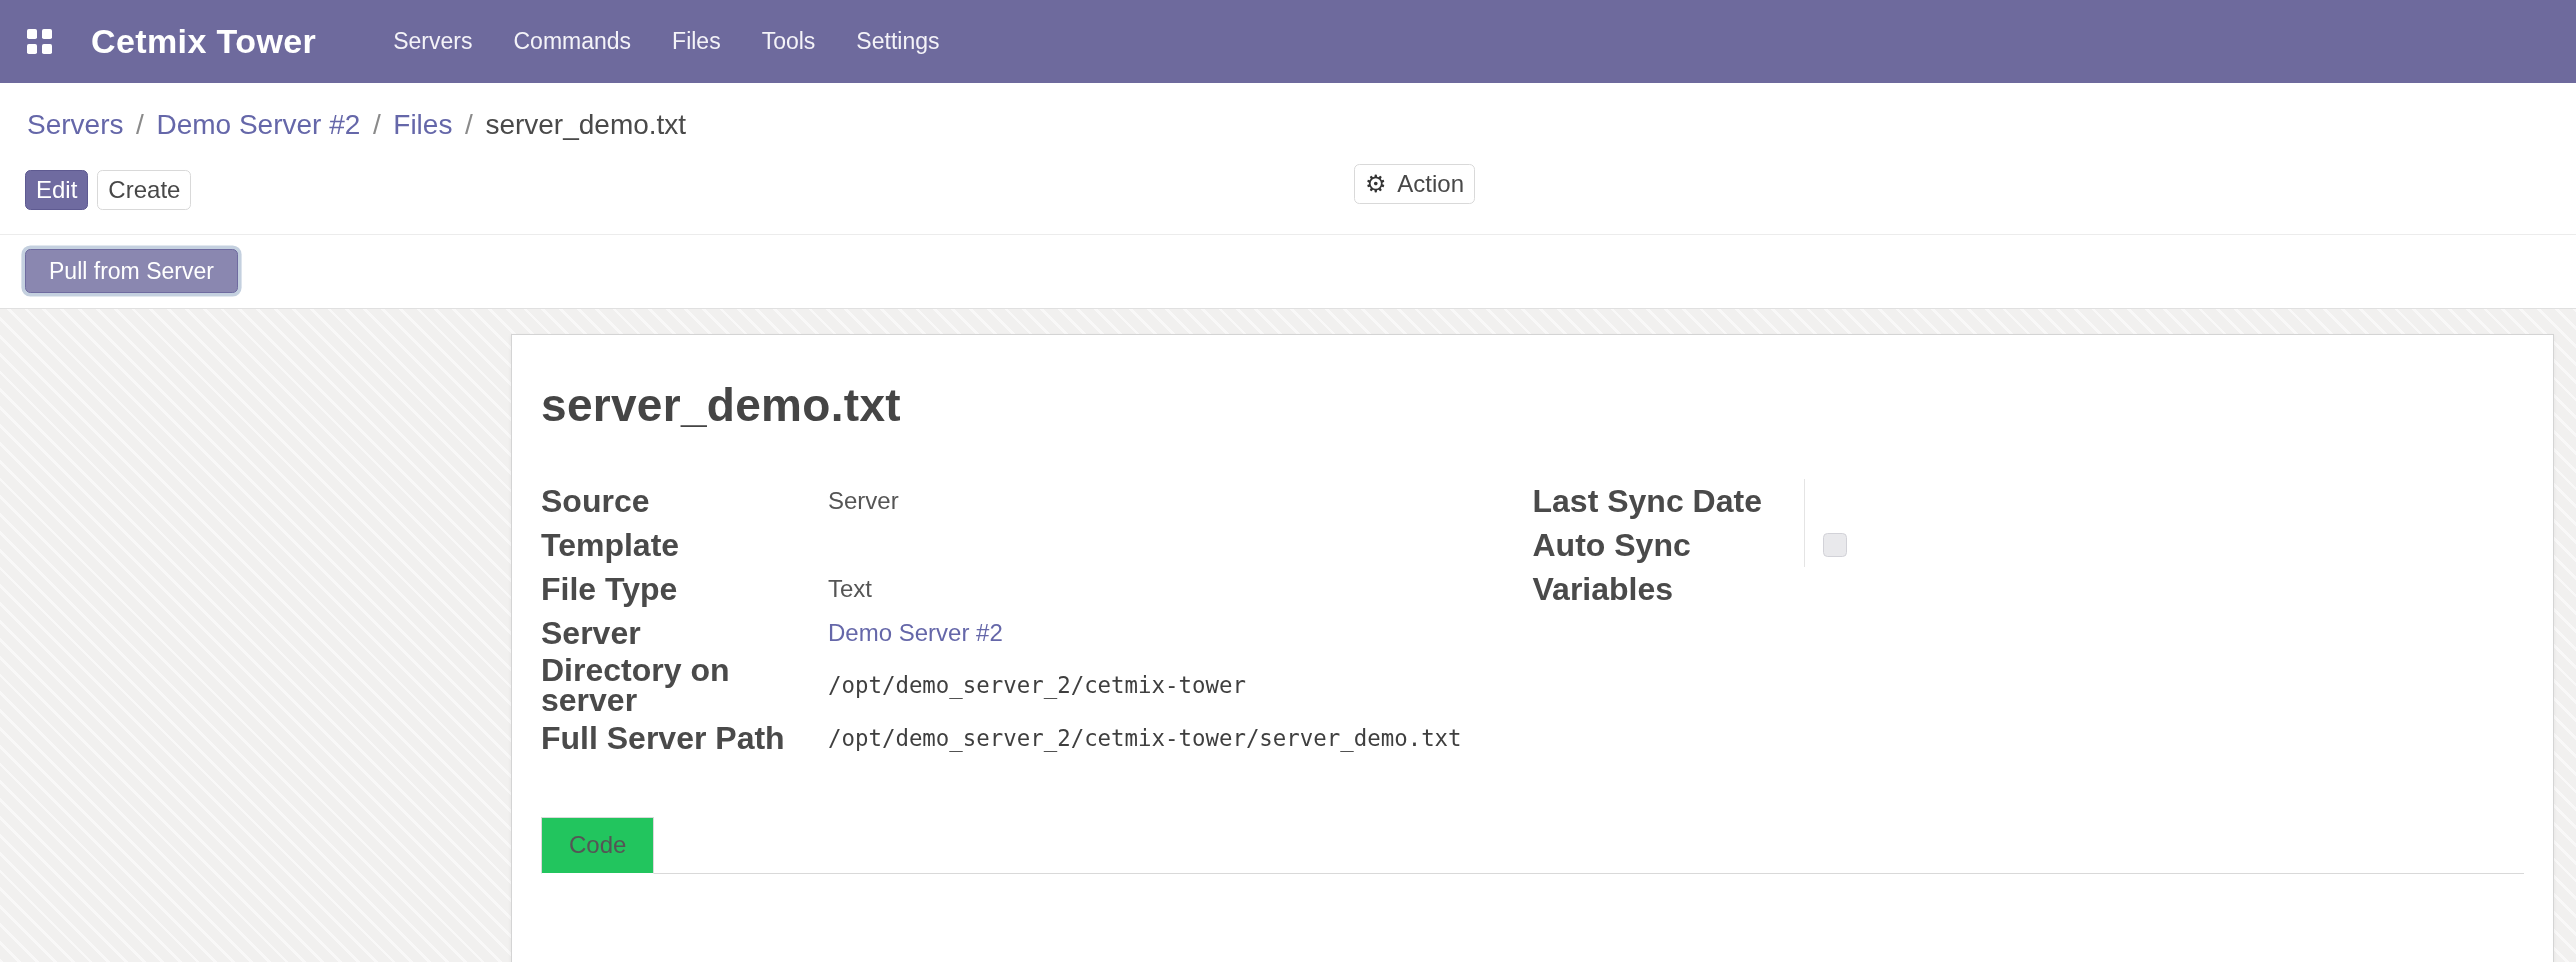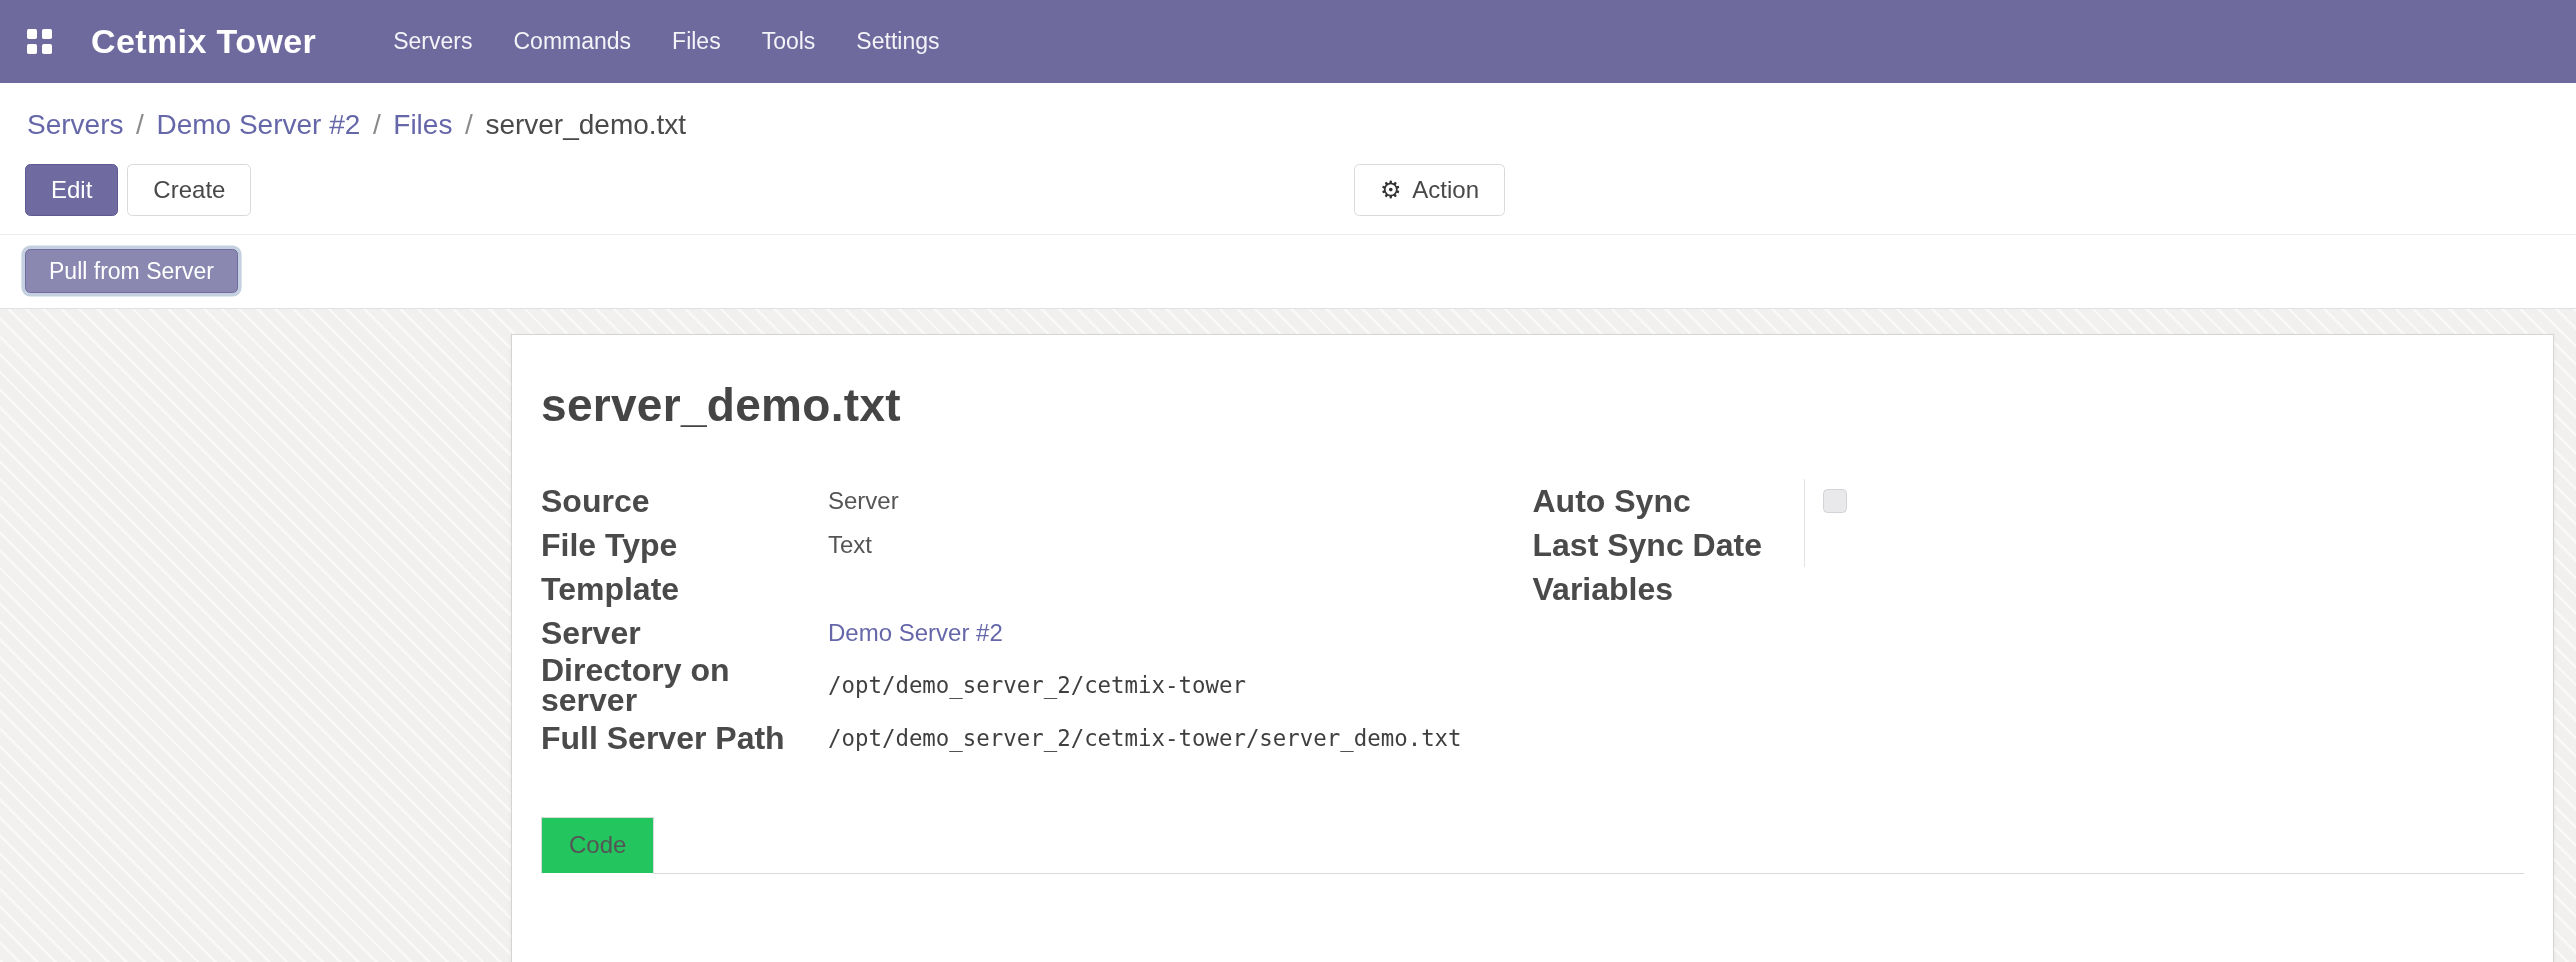--- a/index.html
+++ b/index.html
@@ -60,23 +60,23 @@
     margin-top: 20px;
     padding-left: 25px;
     position: relative;
     height: 52px;
     display: flex;
     align-items: center;
   }
   .btn {
     font-family: "Liberation Sans", sans-serif;
     font-size: 24px;
-    padding: 9px 25px;
+    padding: 9px 10px;
     border-radius: 5.4px;
-    height: 52px;
+    height: 40px;
     display: inline-flex;
     align-items: center;
     cursor: pointer;
     white-space: nowrap;
   }
   .btn-primary {
     background: var(--primary, #6f6ba0);
     color: #ffffff;
     border: 0.9px solid #5e5a91;
   }
@@ -250,55 +250,55 @@
     <h1 class="sheet-title">server_demo.txt</h1>
 
     <div class="field-area">
 
       <div class="fcol fcol-left">
         <div class="frow">
           <span class="flabel">Source</span>
           <span class="fvalue">Server</span>
         </div>
         <div class="frow">
+          <span class="flabel">Template</span>
+          <span class="fvalue"></span>
+        </div>
+        <div class="frow">
           <span class="flabel">File Type</span>
           <span class="fvalue">Text</span>
-        </div>
-        <div class="frow">
-          <span class="flabel">Template</span>
-          <span class="fvalue"></span>
         </div>
         <div class="frow">
           <span class="flabel">Server</span>
           <span class="fvalue">
             <span class="field-link">Demo Server #2</span>
           </span>
         </div>
         <div class="frow">
           <span class="flabel">Directory on server</span>
           <span class="fvalue mono">/opt/demo_server_2/cetmix-tower</span>
         </div>
         <div class="frow">
           <span class="flabel">Full Server Path</span>
           <span class="fvalue mono">/opt/demo_server_2/cetmix-tower/server_demo.txt</span>
         </div>
       </div>
 
       <div class="fcol fcol-right">
         <div class="frow">
+          <span class="flabel">Last Sync Date</span>
+          <span class="fvalue"></span>
+        </div>
+        <div class="frow">
           <span class="flabel">Auto Sync</span>
           <span class="fvalue">
             <span class="checkbox"></span>
           </span>
         </div>
         <div class="frow">
-          <span class="flabel">Last Sync Date</span>
-          <span class="fvalue"></span>
-        </div>
-        <div class="frow">
           <span class="flabel">Variables</span>
         </div>
       </div>
     </div>
 
     <div class="tab-strip">
       <span class="tab">Code</span>
     </div>
   </div>
 </div>

